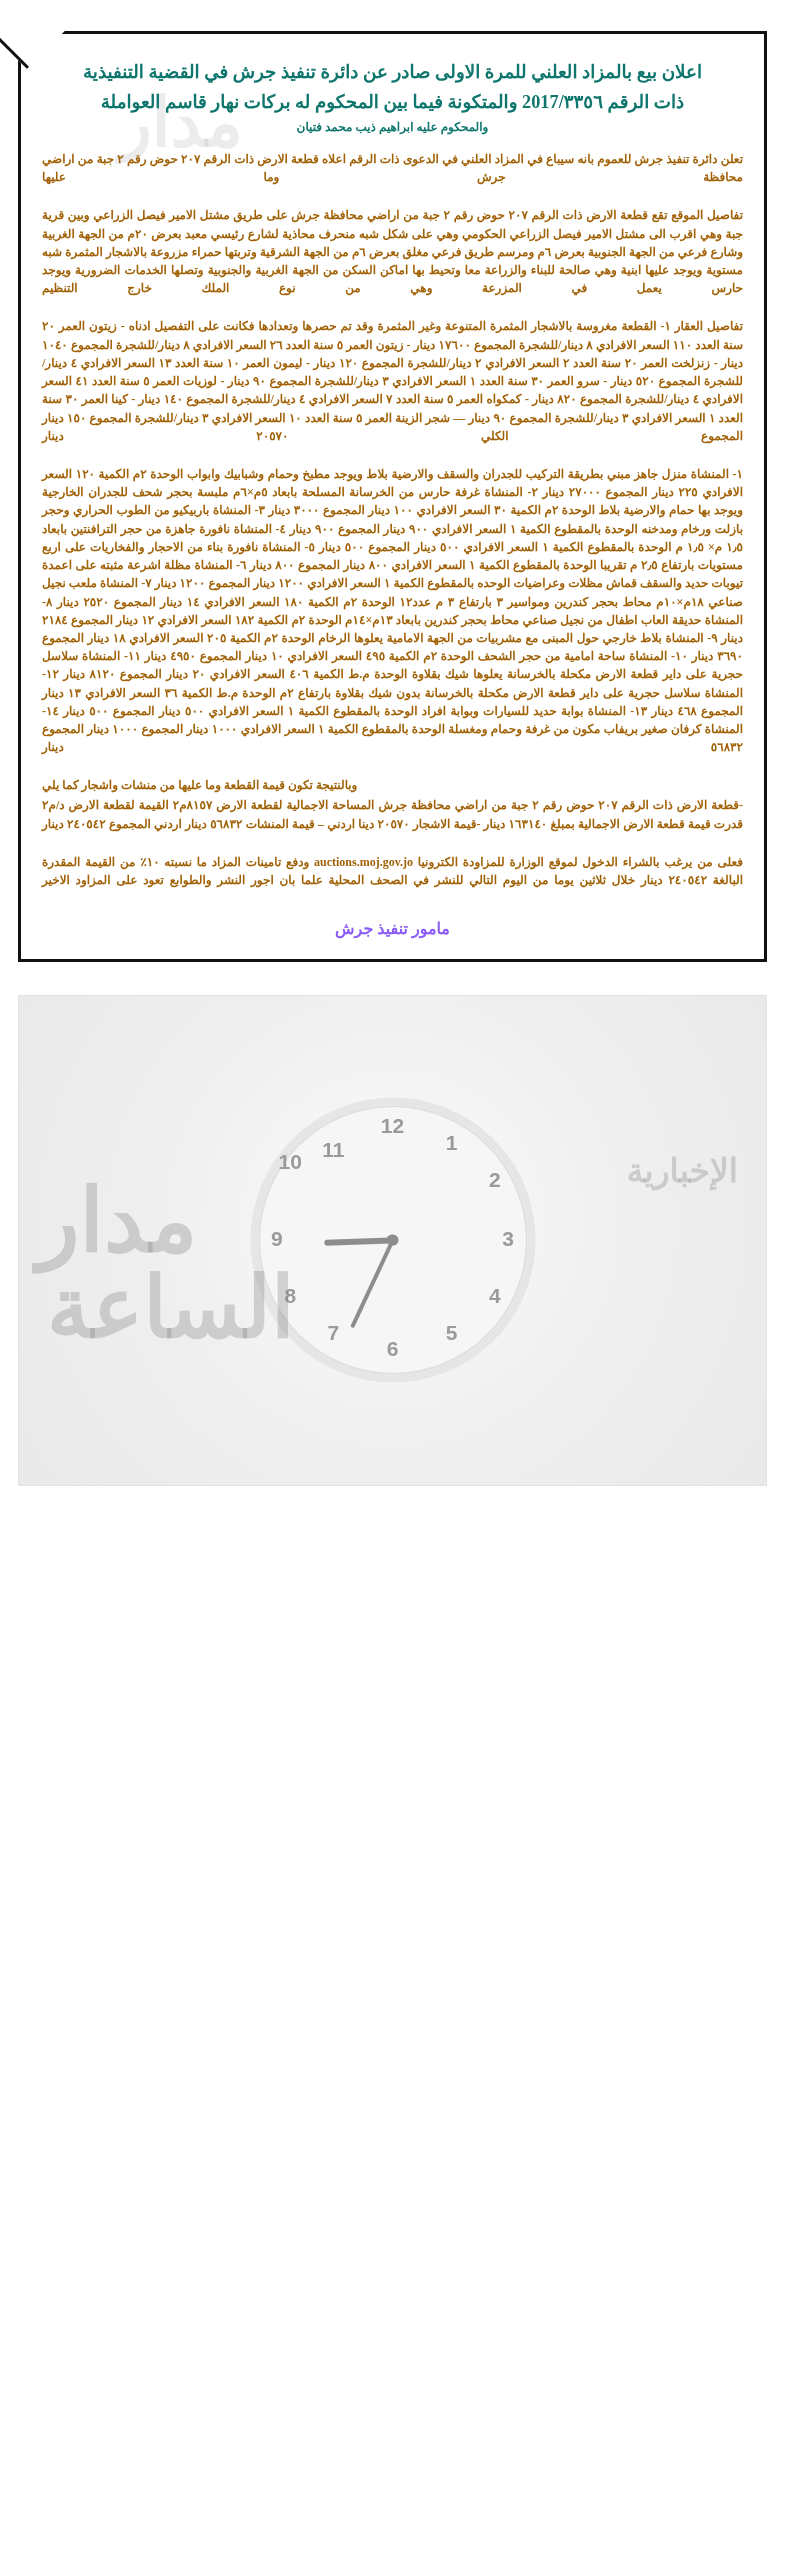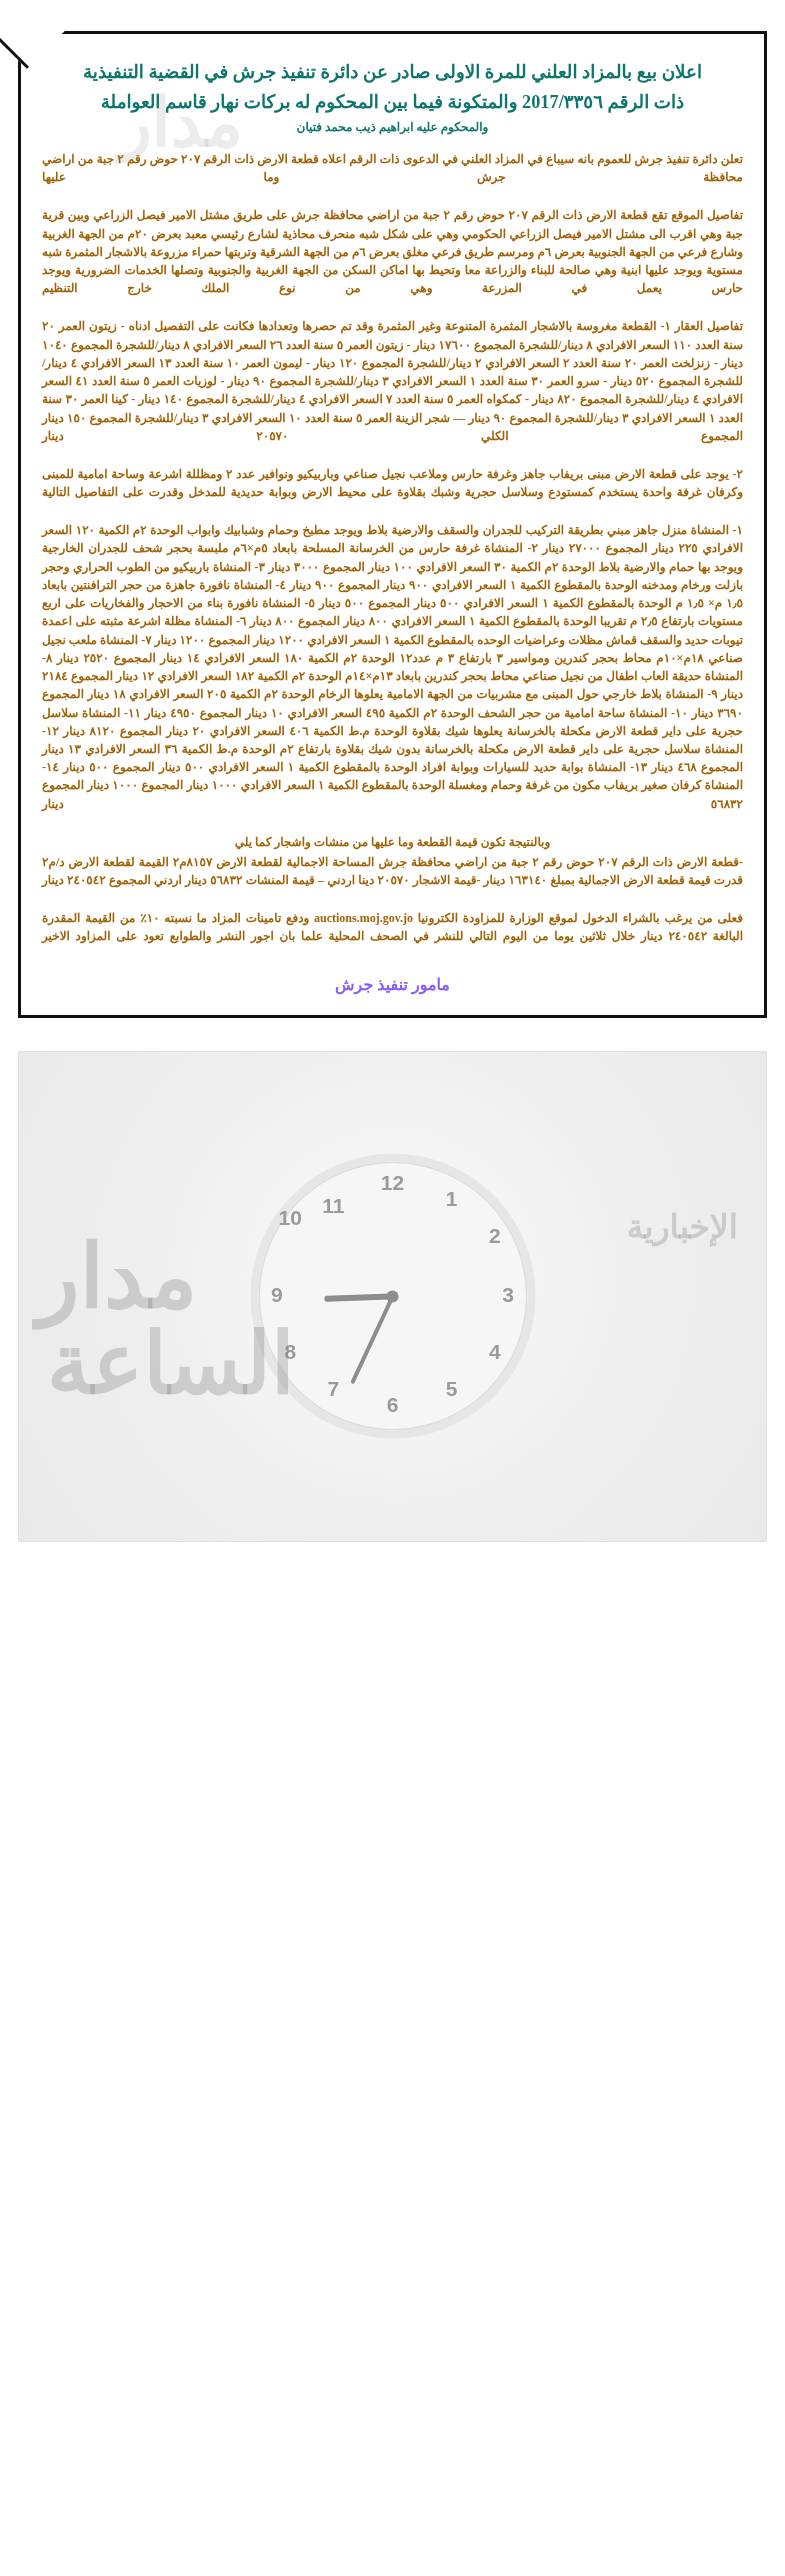--- a/index.html
+++ b/index.html
@@ -69,21 +69,21 @@
     line-height: 1.52;
     color: #a16207;
     font-weight: 700;
     text-align: justify;
     text-justify: inter-word;
   }
   .para {
     margin: 0 0 1.6px 0;
     text-align: justify;
   }
-  .para.center  { text-align: center; }
+  .para.center  { text-align: left; }
 
   
   .para.stretch::after {
     content: "";
     display: inline-block;
     width: 100%;
     height: 0;
   }
 
   .signature {
@@ -199,21 +199,20 @@
       </div>
 
       <div class="body-block">
 
         <p class="para stretch">تعلن دائرة تنفيذ جرش للعموم بانه سيباع في المزاد العلني في الدعوى ذات الرقم اعلاه قطعة الارض ذات الرقم ٢٠٧ حوض رقم ٢ جبة من اراضي محافظة جرش وما عليها</p>
 
         <p class="para stretch">تفاصيل الموقع تقع قطعة الارض ذات الرقم ٢٠٧ حوض رقم ٢ جبة من اراضي محافظة جرش على طريق مشتل الامير فيصل الزراعي وبين قرية جبة وهي اقرب الى مشتل الامير فيصل الزراعي الحكومي وهي على شكل شبه منحرف محاذية لشارع رئيسي معبد بعرض ٢٠م من الجهة الغربية وشارع فرعي من الجهة الجنوبية بعرض ٦م ومرسم طريق فرعي مغلق بعرض ٦م من الجهة الشرقية وتربتها حمراء مزروعة بالاشجار المثمرة شبه مستوية ويوجد عليها ابنية وهي صالحة للبناء والزراعة معا وتحيط بها اماكن السكن من الجهة الغربية والجنوبية وتصلها الخدمات الضرورية ويوجد حارس يعمل في المزرعة وهي من نوع الملك خارج التنظيم</p>
 
         <p class="para stretch">تفاصيل العقار ١- القطعة مغروسة بالاشجار المثمرة المتنوعة وغير المثمرة وقد تم حصرها وتعدادها فكانت على التفصيل ادناه - زيتون العمر ٢٠ سنة العدد ١١٠ السعر الافرادي ٨ دينار/للشجرة المجموع ١٧٦٠٠ دينار - زيتون العمر ٥ سنة العدد ٢٦ السعر الافرادي ٨ دينار/للشجرة المجموع ١٠٤٠ دينار - زنزلخت العمر ٢٠ سنة العدد ٢ السعر الافرادي ٢ دينار/للشجرة المجموع ١٢٠ دينار - ليمون العمر ١٠ سنة العدد ١٣ السعر الافرادي ٤ دينار/للشجرة المجموع ٥٢٠ دينار - سرو العمر ٣٠ سنة العدد ١ السعر الافرادي ٣ دينار/للشجرة المجموع ٩٠ دينار - لوزيات العمر ٥ سنة العدد ٤١ السعر الافرادي ٤ دينار/للشجرة المجموع ٨٢٠ دينار - كمكواه العمر ٥ سنة العدد ٧ السعر الافرادي ٤ دينار/للشجرة المجموع ١٤٠ دينار - كينا العمر ٣٠ سنة العدد ١ السعر الافرادي ٣ دينار/للشجرة المجموع ٩٠ دينار — شجر الزينة العمر ٥ سنة العدد ١٠ السعر الافرادي ٣ دينار/للشجرة المجموع ١٥٠ دينار المجموع الكلي ٢٠٥٧٠ دينار</p>
 
-        <p class="para stretch">٢- يوجد على قطعة الارض مبنى بريفاب جاهز وغرفة حارس وملاعب نجيل صناعي وباربيكيو ونوافير عدد ٢ ومظللة اشرعة وساحة امامية للمبنى وكرفان غرفة واحدة يستخدم كمستودع وسلاسل حجرية وشبك بقلاوة على محيط الارض وبوابة حديدية للمدخل وقدرت على التفاصيل التالية</p>
 
         <p class="para stretch">١- المنشاة منزل جاهز مبني بطريقة التركيب للجدران والسقف والارضية بلاط ويوجد مطبخ وحمام وشبابيك وابواب الوحدة ٢م الكمية ١٢٠ السعر الافرادي ٢٢٥ دينار المجموع ٢٧٠٠٠ دينار ٢- المنشاة غرفة حارس من الخرسانة المسلحة بابعاد ٥م×٦م ملبسة بحجر شحف للجدران الخارجية ويوجد بها حمام والارضية بلاط الوحدة ٢م الكمية ٣٠ السعر الافرادي ١٠٠ دينار المجموع ٣٠٠٠ دينار ٣- المنشاة باربيكيو من الطوب الحراري وحجر بازلت ورخام ومدخنه الوحدة بالمقطوع الكمية ١ السعر الافرادي ٩٠٠ دينار المجموع ٩٠٠ دينار ٤- المنشاة نافورة جاهزة من حجر الترافنتين بابعاد ١٫٥ م× ١٫٥ م الوحدة بالمقطوع الكمية ١ السعر الافرادي ٥٠٠ دينار المجموع ٥٠٠ دينار ٥- المنشاة نافورة بناء من الاحجار والفخاريات على اربع مستويات بارتفاع ٢٫٥ م تقريبا الوحدة بالمقطوع الكمية ١ السعر الافرادي ٨٠٠ دينار المجموع ٨٠٠ دينار ٦- المنشاة مظلة اشرعة مثبته على اعمدة تيوبات حديد والسقف قماش مظلات وعراضيات الوحده بالمقطوع الكمية ١ السعر الافرادي ١٢٠٠ دينار المجموع ١٢٠٠ دينار ٧- المنشاة ملعب نجيل صناعي ١٨م×١٠م محاط بحجر كندرين ومواسير ٣ بارتفاع ٣ م عدد١٢ الوحدة ٢م الكمية ١٨٠ السعر الافرادي ١٤ دينار المجموع ٢٥٢٠ دينار ٨- المنشاة حديقة العاب اطفال من نجيل صناعي محاط بحجر كندرين بابعاد ١٣م×١٤م الوحدة ٢م الكمية ١٨٢ السعر الافرادي ١٢ دينار المجموع ٢١٨٤ دينار ٩- المنشاة بلاط خارجي حول المبنى مع مشربيات من الجهة الامامية يعلوها الرخام الوحدة ٢م الكمية ٢٠٥ السعر الافرادي ١٨ دينار المجموع ٣٦٩٠ دينار ١٠- المنشاة ساحة امامية من حجر الشحف الوحدة ٢م الكمية ٤٩٥ السعر الافرادي ١٠ دينار المجموع ٤٩٥٠ دينار ١١- المنشاة سلاسل حجرية على داير قطعة الارض مكحلة بالخرسانة يعلوها شيك بقلاوة الوحدة م.ط الكمية ٤٠٦ السعر الافرادي ٢٠ دينار المجموع ٨١٢٠ دينار ١٢- المنشاة سلاسل حجرية على داير قطعة الارض مكحلة بالخرسانة بدون شيك بقلاوة بارتفاع ٢م الوحدة م.ط الكمية ٣٦ السعر الافرادي ١٣ دينار المجموع ٤٦٨ دينار ١٣- المنشاة بوابة حديد للسيارات وبوابة افراد الوحدة بالمقطوع الكمية ١ السعر الافرادي ٥٠٠ دينار المجموع ٥٠٠ دينار ١٤- المنشاة كرفان صغير بريفاب مكون من غرفة وحمام ومغسلة الوحدة بالمقطوع الكمية ١ السعر الافرادي ١٠٠٠ دينار المجموع ١٠٠٠ دينار المجموع ٥٦٨٣٢ دينار</p>
 
 
         <p class="para center">وبالنتيجة تكون قيمة القطعة وما عليها من منشات واشجار كما يلي</p>
 
 
         <p class="para stretch">-قطعة الارض ذات الرقم ٢٠٧ حوض رقم ٢ جبة من اراضي محافظة جرش المساحة الاجمالية لقطعة الارض ٨١٥٧م٢ القيمة لقطعة الارض د/م٢ قدرت قيمة قطعة الارض الاجمالية بمبلغ ١٦٣١٤٠ دينار -قيمة الاشجار ٢٠٥٧٠ دينا اردني – قيمة المنشات ٥٦٨٣٢ دينار اردني المجموع ٢٤٠٥٤٢ دينار</p>
 
         <p class="para stretch">فعلى من يرغب بالشراء الدخول لموقع الوزارة للمزاودة الكترونيا auctions.moj.gov.jo ودفع تامينات المزاد ما نسبته ١٠٪ من القيمة المقدرة البالغة ٢٤٠٥٤٢ دينار خلال ثلاثين يوما من اليوم التالي للنشر في الصحف المحلية علما بان اجور النشر والطوابع تعود على المزاود الاخير</p>

